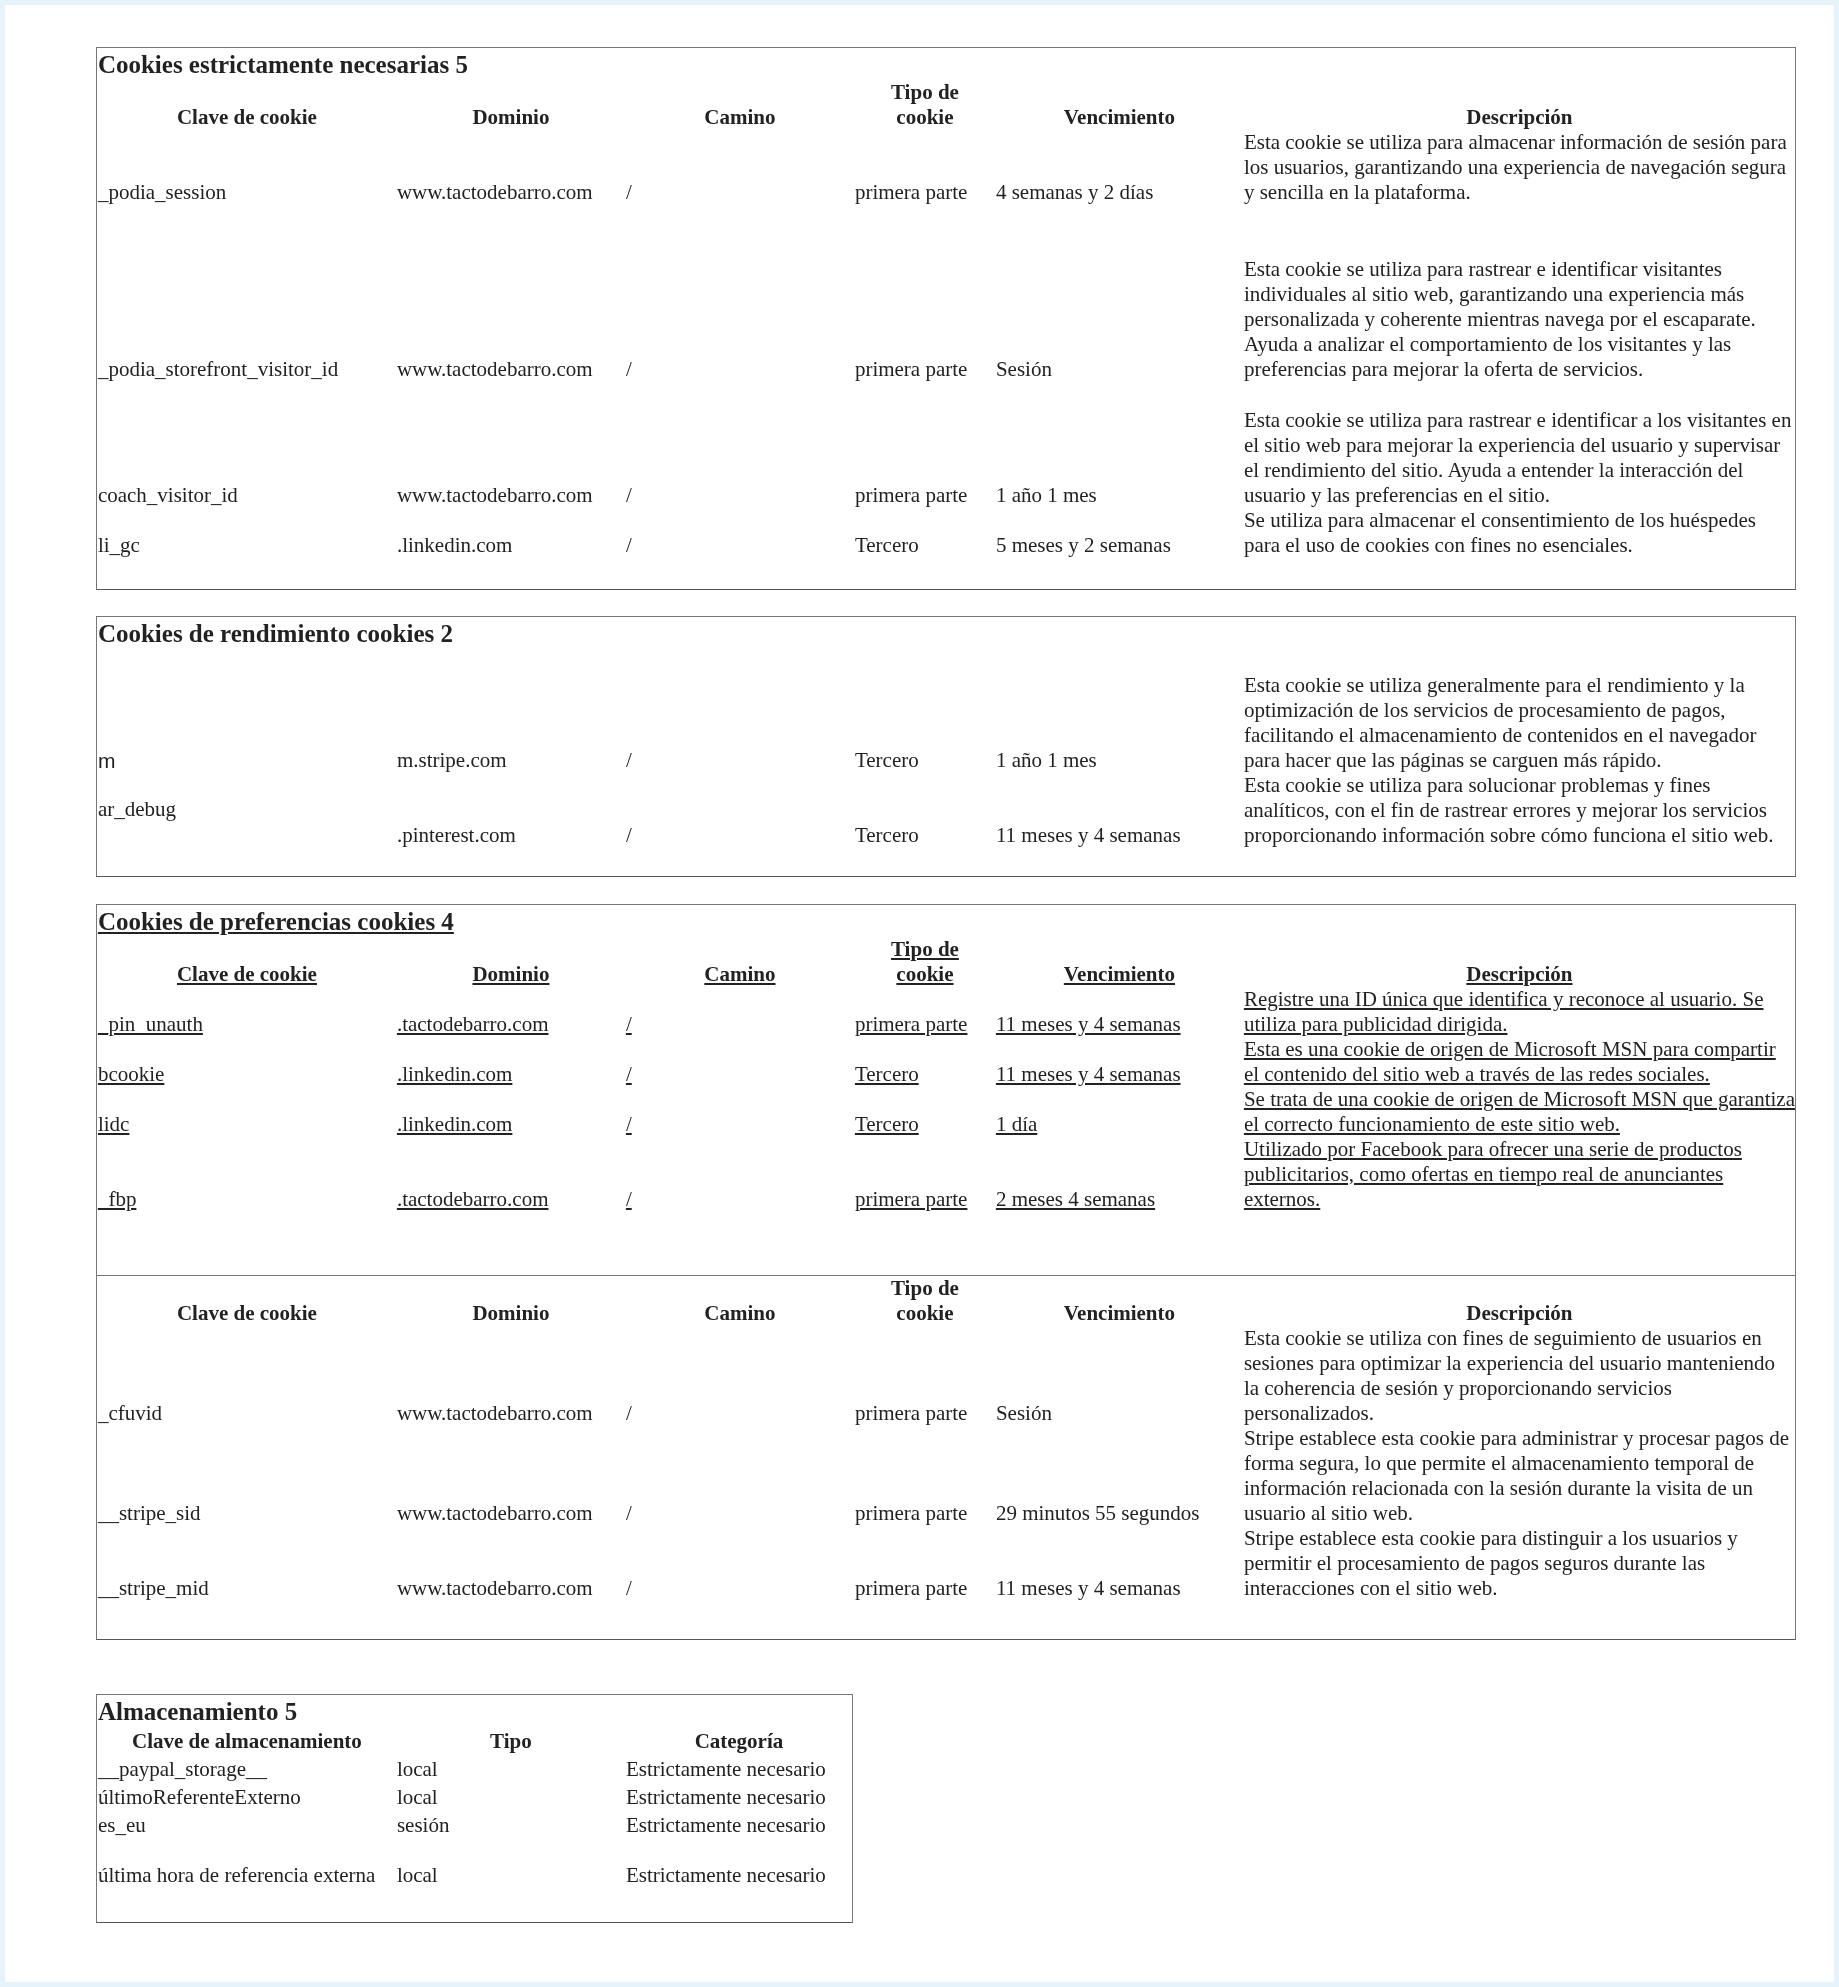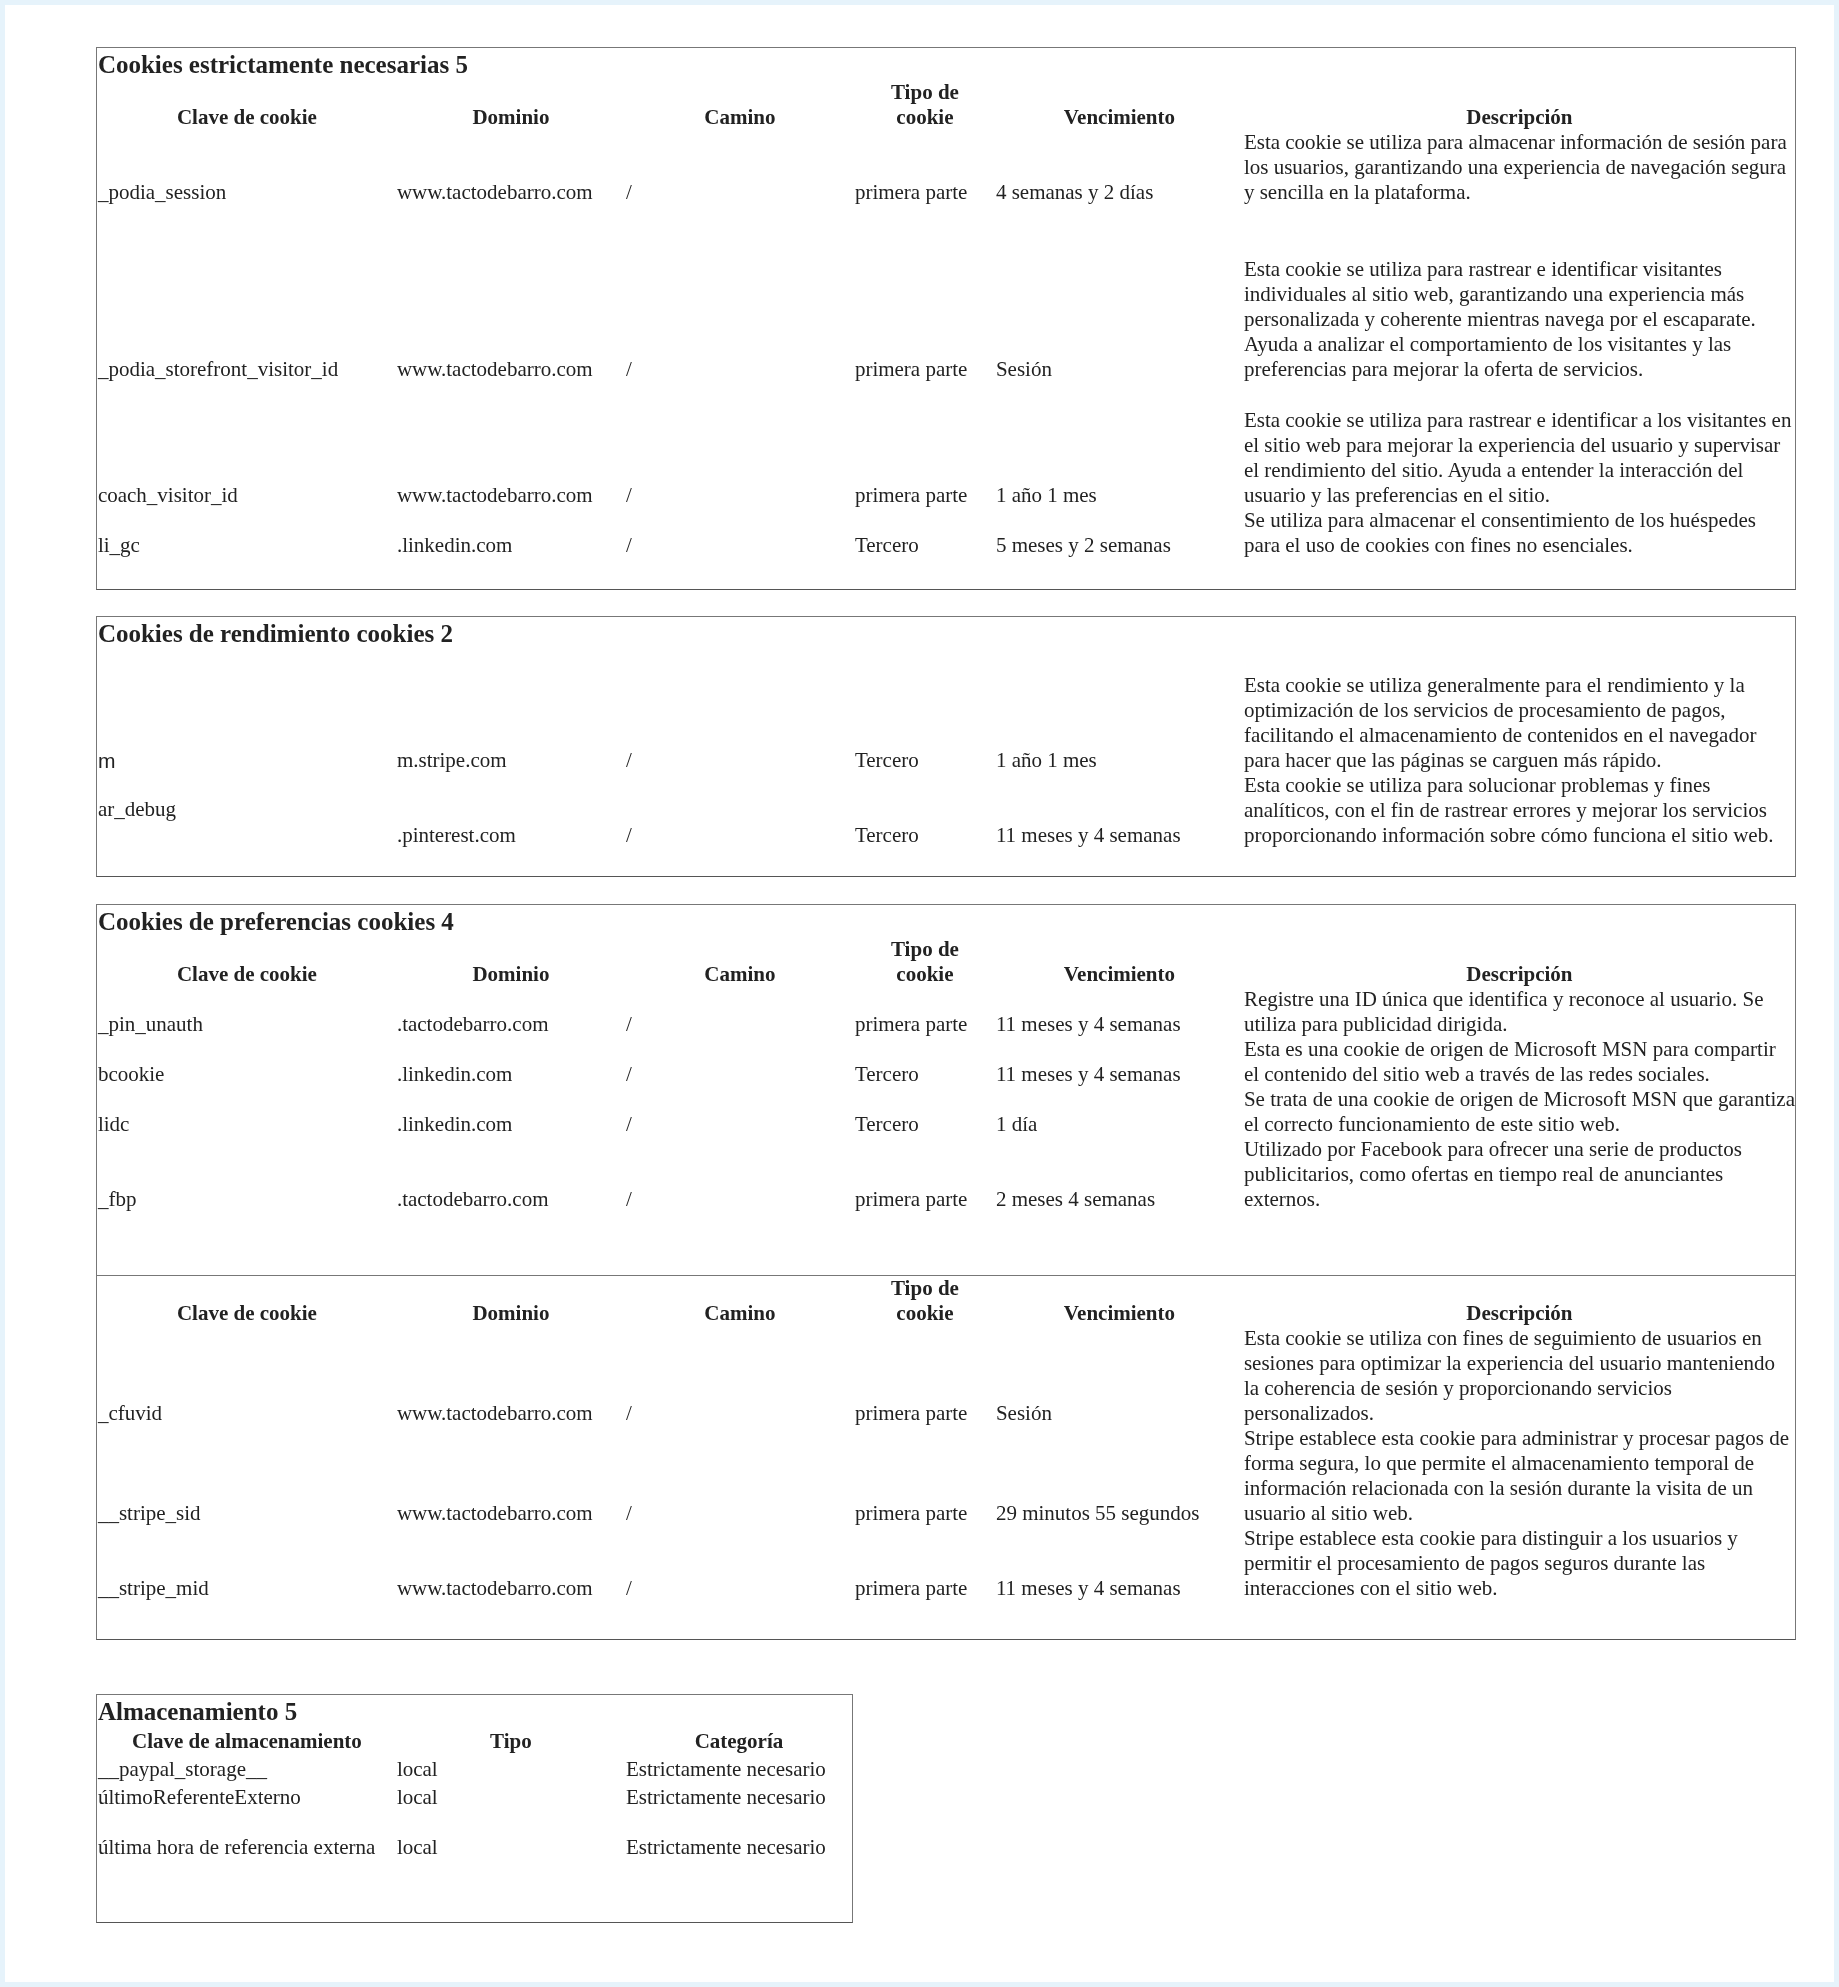--- a/index.html
+++ b/index.html
@@ -150,21 +150,21 @@
       <td>.pinterest.com</td>
       <td>/</td>
       <td class="nowrap">Tercero</td>
       <td class="nowrap">11 meses y 4 semanas</td>
       <td>Esta cookie se utiliza para solucionar problemas y fines analíticos, con el fin de rastrear errores y mejorar los servicios proporcionando información sobre cómo funciona el sitio web.</td>
     </tr>
   </tbody>
     </table>
 </div>
 
-<div class="tbl" style="left:58px; top:904px; width:1700px; height:372px; border-bottom:none;">
+<div class="tbl" style="left:58px; top:904px; width:1700px; height:372px; border-bottom:none;text-decoration:underline;">
   <table>
     <colgroup>
         <col class="c-key">
         <col class="c-dom">
         <col class="c-path">
         <col class="c-type">
         <col class="c-exp">
         <col class="c-desc">
       </colgroup>
     <tbody>
@@ -281,20 +281,25 @@
     <tr>
       <td class="nowrap">__paypal_storage__</td>
       <td>local</td>
       <td class="nowrap">Estrictamente necesario</td>
     </tr>
     <tr>
       <td class="nowrap">últimoReferenteExterno</td>
       <td>local</td>
       <td class="nowrap">Estrictamente necesario</td>
     </tr>
+    <tr>
+      <td class="nowrap">es_eu</td>
+      <td>sesión</td>
+      <td class="nowrap">Estrictamente necesario</td>
+    </tr>
     <tr style="height:22.5px;">
           <td colspan="3"></td>
         </tr>
     <tr>
       <td class="nowrap">última hora de referencia externa</td>
       <td>local</td>
       <td class="nowrap">Estrictamente necesario</td>
     </tr>
   </tbody>
     </table>

